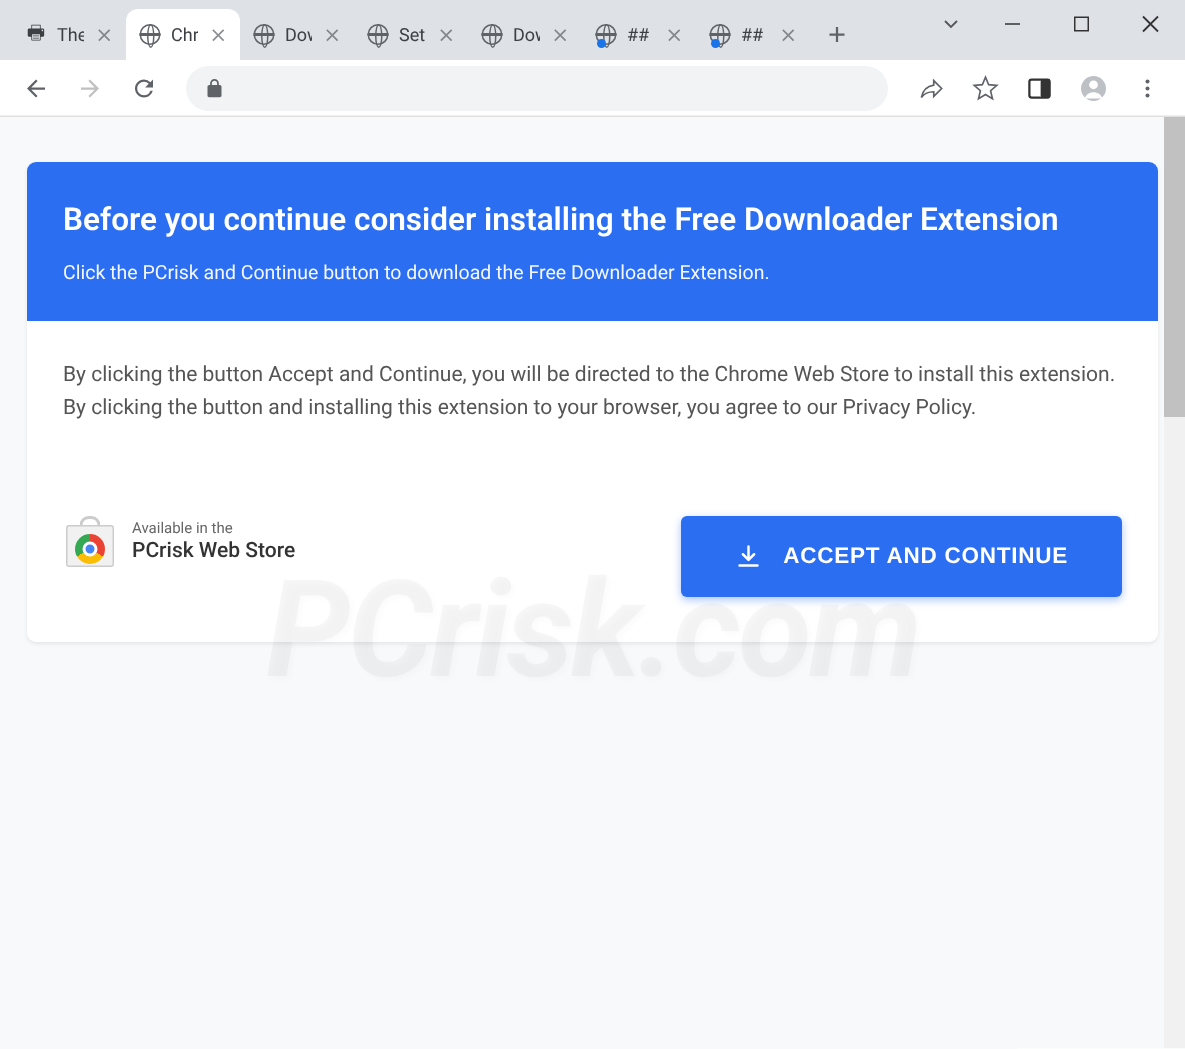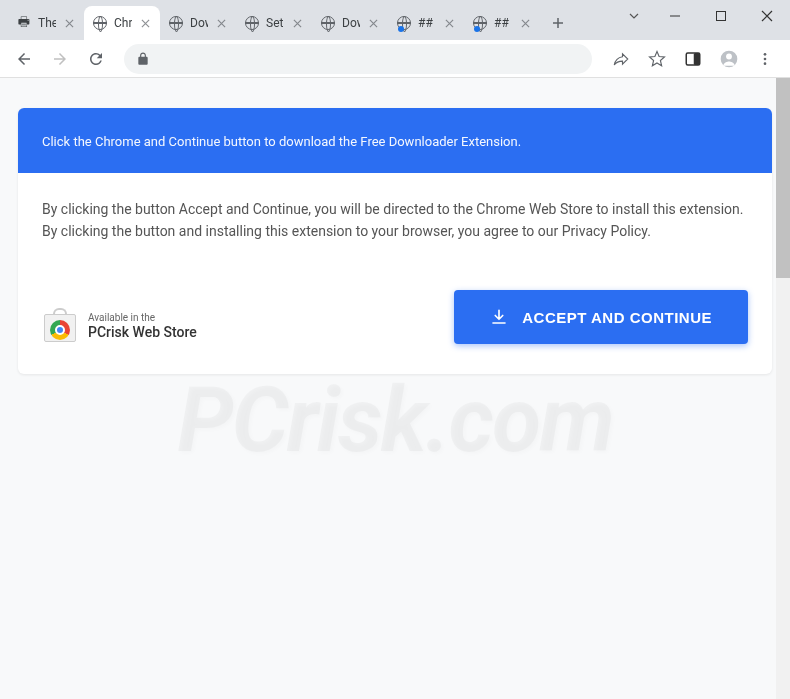--- a/index.html
+++ b/index.html
@@ -29,22 +29,22 @@
     
     .content { height: calc(699px - 40px - 38px); background: #f8f9fa; overflow-y: auto; position: relative; }
     .scrollbar-track { position: absolute; right: 0; top: 0; width: 14px; height: 100%; background: #f1f1f1; }
     .scrollbar-thumb { background: #c1c1c1; width: 14px; height: 200px; }
     
     .card { margin: 30px 18px 0 18px; background: #fff; border-radius: 6px; overflow: hidden; box-shadow: 0 1px 3px rgba(0,0,0,0.08); }
     .card-header { background: #2b6ef2; color: #fff; padding: 26px 24px 24px 24px; }
     .card-title { font-size: 21px; font-weight: 600; margin-bottom: 14px; line-height: 1.3; }
     .card-subtitle { font-size: 13px; opacity: 0.95; }
     .card-body { padding: 26px 24px 30px 24px; }
-    .card-text { font-size: 14px; color: #555; line-height: 1.55; margin-bottom: 48px; }
-    .card-actions { display: flex; align-items: flex-end; justify-content: space-between; }
+    .card-text { font-size: 14px; color: #555; line-height: 1.55; margin-bottom: 60px; }
+    .card-actions { display: flex; align-items: flex-start; justify-content: space-between; }
     .webstore-badge { display: flex; align-items: center; gap: 10px; }
     .webstore-icon { width: 36px; height: 36px; position: relative; }
     .webstore-icon .bag { width: 32px; height: 28px; background: #f1f1f1; border: 1px solid #ccc; border-radius: 2px; position: absolute; top: 6px; left: 2px; }
     .webstore-icon .handle { width: 14px; height: 8px; border: 2px solid #ccc; border-bottom: none; border-radius: 6px 6px 0 0; position: absolute; top: 0; left: 11px; }
     .webstore-icon .chrome-logo { width: 20px; height: 20px; border-radius: 50%; position: absolute; top: 12px; left: 8px; background: conic-gradient(#ea4335 0 120deg, #fbbc05 120deg 240deg, #34a853 240deg 360deg); }
     .webstore-icon .chrome-logo::after { content: ''; position: absolute; top: 5px; left: 5px; width: 10px; height: 10px; background: #4285f4; border: 2px solid #fff; border-radius: 50%; box-sizing: border-box; }
     .webstore-text { line-height: 1.2; }
     .webstore-avail { font-size: 10px; color: #666; }
     .webstore-name { font-size: 14px; font-weight: 500; color: #333; }
     .accept-btn { background: #2b6ef2; color: #fff; padding: 18px 36px; font-size: 15px; font-weight: 600; letter-spacing: 0.5px; border: none; border-radius: 4px; cursor: pointer; display: flex; align-items: center; gap: 14px; box-shadow: 0 2px 6px rgba(43,110,242,0.4); }
@@ -220,21 +220,22 @@
           <circle cx="12" cy="19" r="2" fill="#5f6368"></circle>
         </svg>
     </div>
   </div>
 </div>
 
 <div class="content">
   <div class="watermark">PCrisk.com</div>
   <div class="card">
     <div class="card-header">
-      <div class="card-subtitle">Click the Chrome and Continue button to download the Free Downloader Extension.</div>
+      <div class="card-title">Before you continue consider installing the Free Downloader Extension</div>
+      <div class="card-subtitle">Click the PCrisk and Continue button to download the Free Downloader Extension.</div>
     </div>
     <div class="card-body">
       <div class="card-text">By clicking the button Accept and Continue, you will be directed to the Chrome Web Store to install this extension. By clicking the button and installing this extension to your browser, you agree to our Privacy Policy.</div>
       <div class="card-actions">
         <div class="webstore-badge">
           <div class="webstore-icon">
             <div class="handle"></div>
             <div class="bag"></div>
             <div class="chrome-logo"></div>
           </div>

